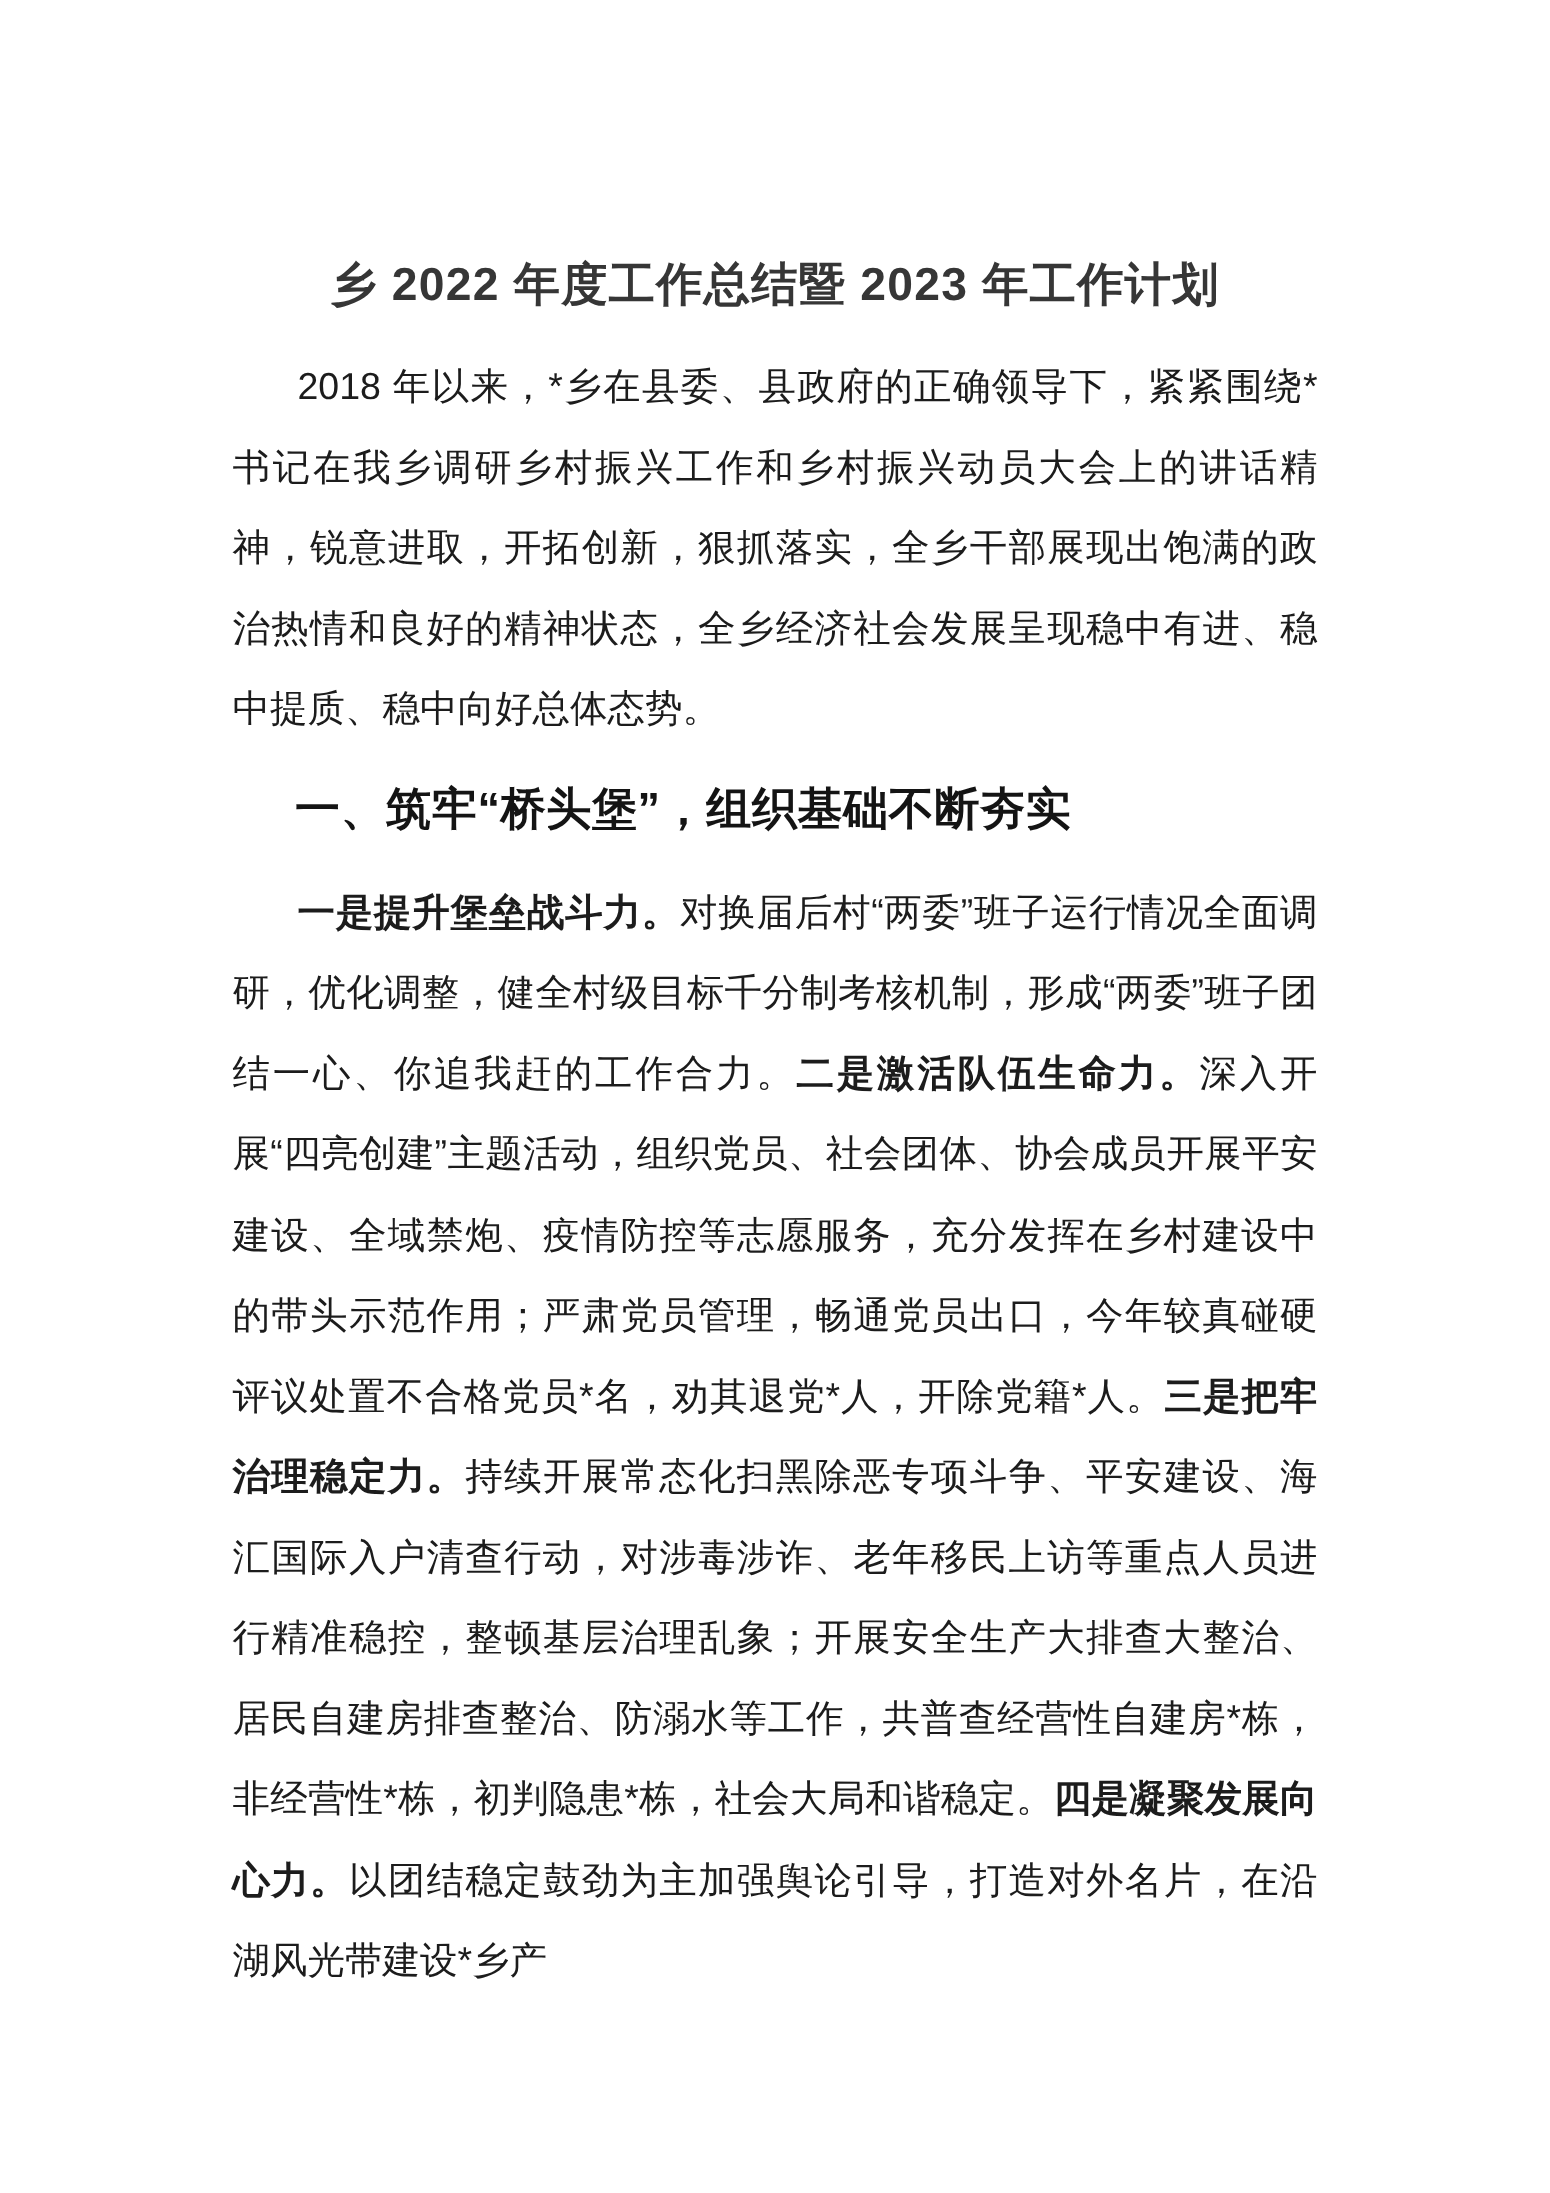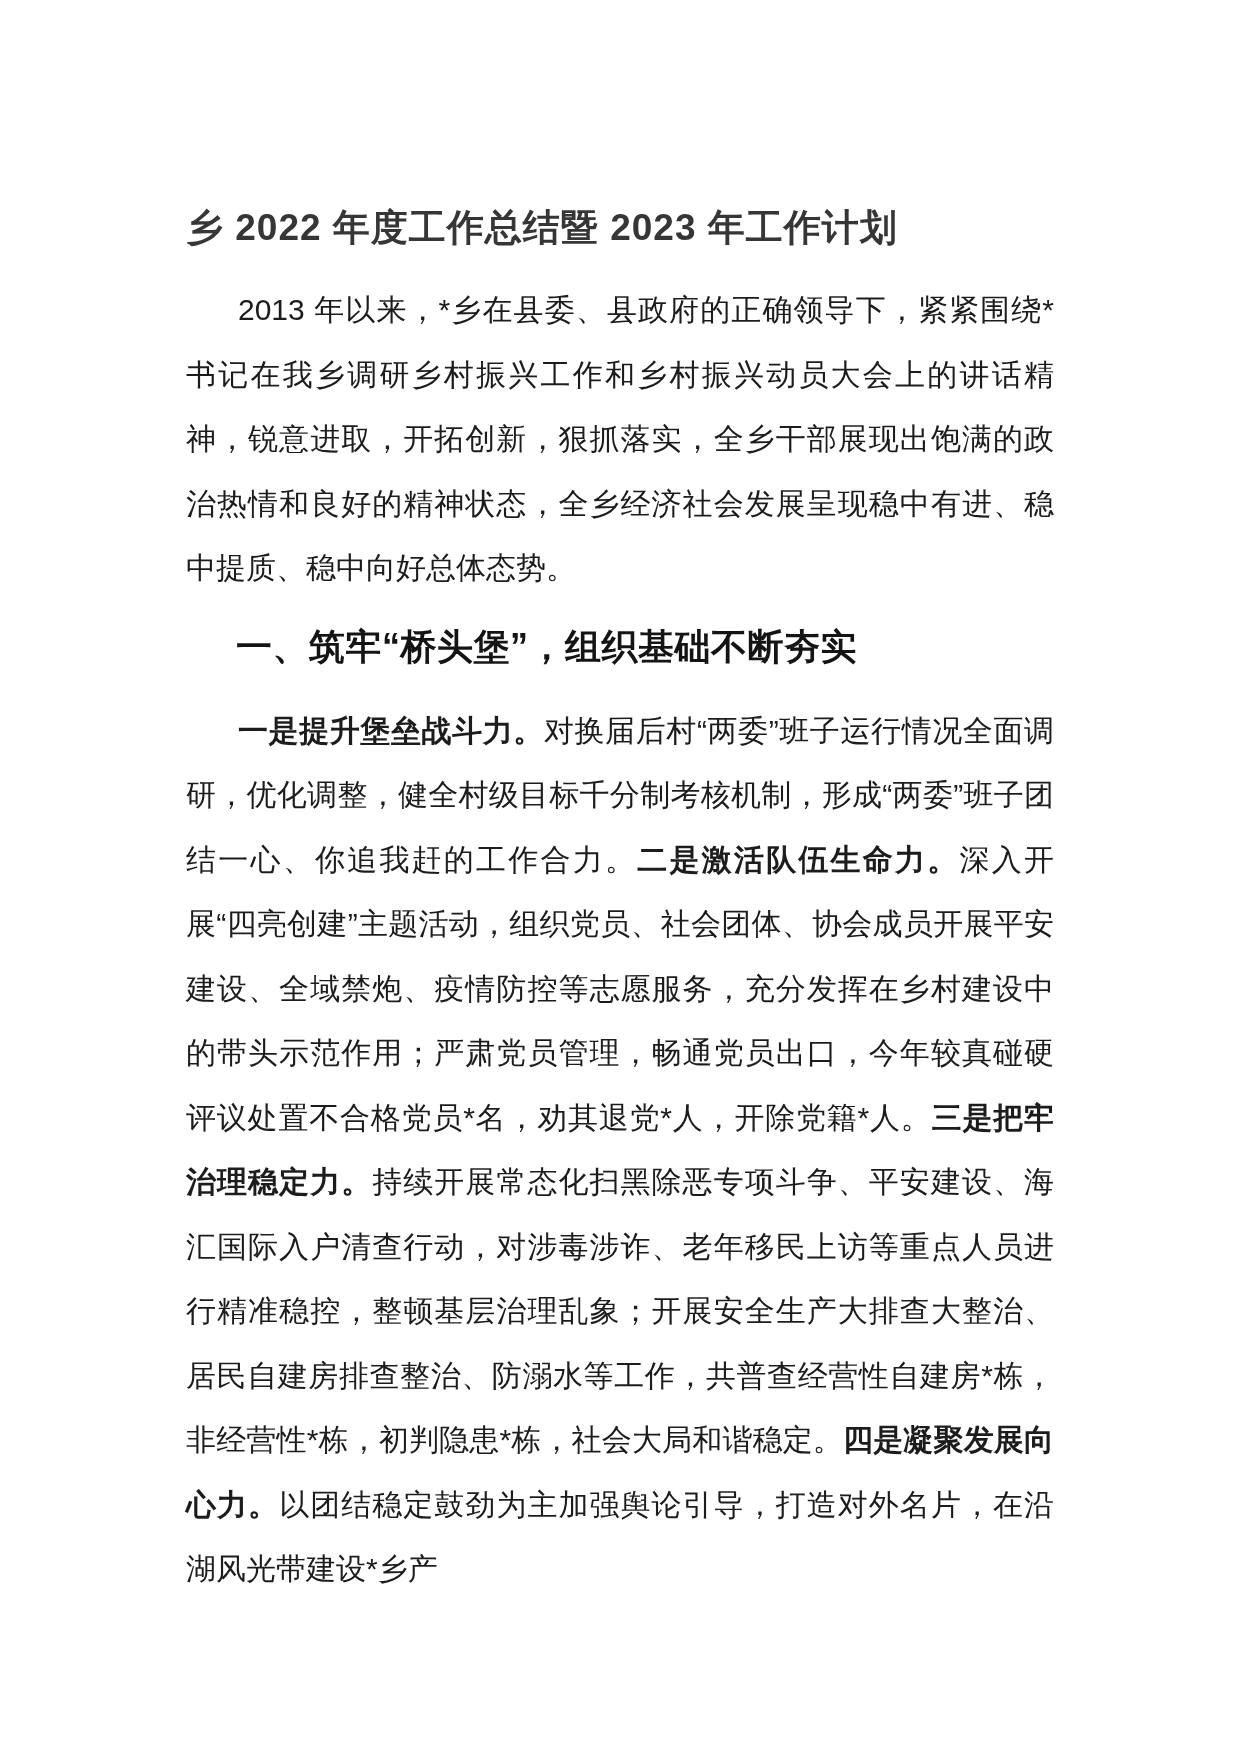--- a/index.html
+++ b/index.html
@@ -18,20 +18,21 @@
     overflow: hidden;
   }
   .doc {
     padding: 0 186px;
   }
   .doc-title {
     padding-top: 203px;
     font-size: 37px;
     line-height: 50px;
     font-weight: 700;
+    text-align: center;
     color: #363636;
     letter-spacing: 1px;
   }
   p.body-para {
     font-size: 30px;
     line-height: 64.5px;
     text-align: justify;
     text-justify: inter-character;
     text-indent: 52px;
     color: #1c1c1c;
@@ -52,18 +53,18 @@
   .run-bold { font-weight: 700; }
   .run-normal { font-weight: 400; }
 </style>
 </head>
 <body>
 
 <div class="page">
   <div class="doc">
     <h1 class="doc-title">乡 2022 年度工作总结暨 2023 年工作计划</h1>
     <div id="doc-body">
-        <p class="body-para first"><span class="run-normal">2013 年以来，*乡在县委、县政府的正确领导下，紧紧围绕*书记在我乡调研乡村振兴工作和乡村振兴动员大会上的讲话精神，锐意进取，开拓创新，狠抓落实，全乡干部展现出饱满的政治热情和良好的精神状态，全乡经济社会发展呈现稳中有进、稳中提质、稳中向好总体态势。</span></p>
+        <p class="body-para first"><span class="run-normal">2018 年以来，*乡在县委、县政府的正确领导下，紧紧围绕*书记在我乡调研乡村振兴工作和乡村振兴动员大会上的讲话精神，锐意进取，开拓创新，狠抓落实，全乡干部展现出饱满的政治热情和良好的精神状态，全乡经济社会发展呈现稳中有进、稳中提质、稳中向好总体态势。</span></p>
         <p class="section-heading"><span class="run-bold">一、筑牢“桥头堡”，组织基础不断夯实</span></p>
         <p class="body-para"><span class="run-bold">一是提升堡垒战斗力。</span><span class="run-normal">对换届后村“两委”班子运行情况全面调研，优化调整，健全村级目标千分制考核机制，形成“两委”班子团结一心、你追我赶的工作合力。</span><span class="run-bold">二是激活队伍生命力。</span><span class="run-normal">深入开展“四亮创建”主题活动，组织党员、社会团体、协会成员开展平安建设、全域禁炮、疫情防控等志愿服务，充分发挥在乡村建设中的带头示范作用；严肃党员管理，畅通党员出口，今年较真碰硬评议处置不合格党员*名，劝其退党*人，开除党籍*人。</span><span class="run-bold">三是把牢治理稳定力。</span><span class="run-normal">持续开展常态化扫黑除恶专项斗争、平安建设、海汇国际入户清查行动，对涉毒涉诈、老年移民上访等重点人员进行精准稳控，整顿基层治理乱象；开展安全生产大排查大整治、居民自建房排查整治、防溺水等工作，共普查经营性自建房*栋，非经营性*栋，初判隐患*栋，社会大局和谐稳定。</span><span class="run-bold">四是凝聚发展向心力。</span><span class="run-normal">以团结稳定鼓劲为主加强舆论引导，打造对外名片，在沿湖风光带建设*乡产</span></p>
       </div>
   </div>
 </div>
 
 </body></html>

